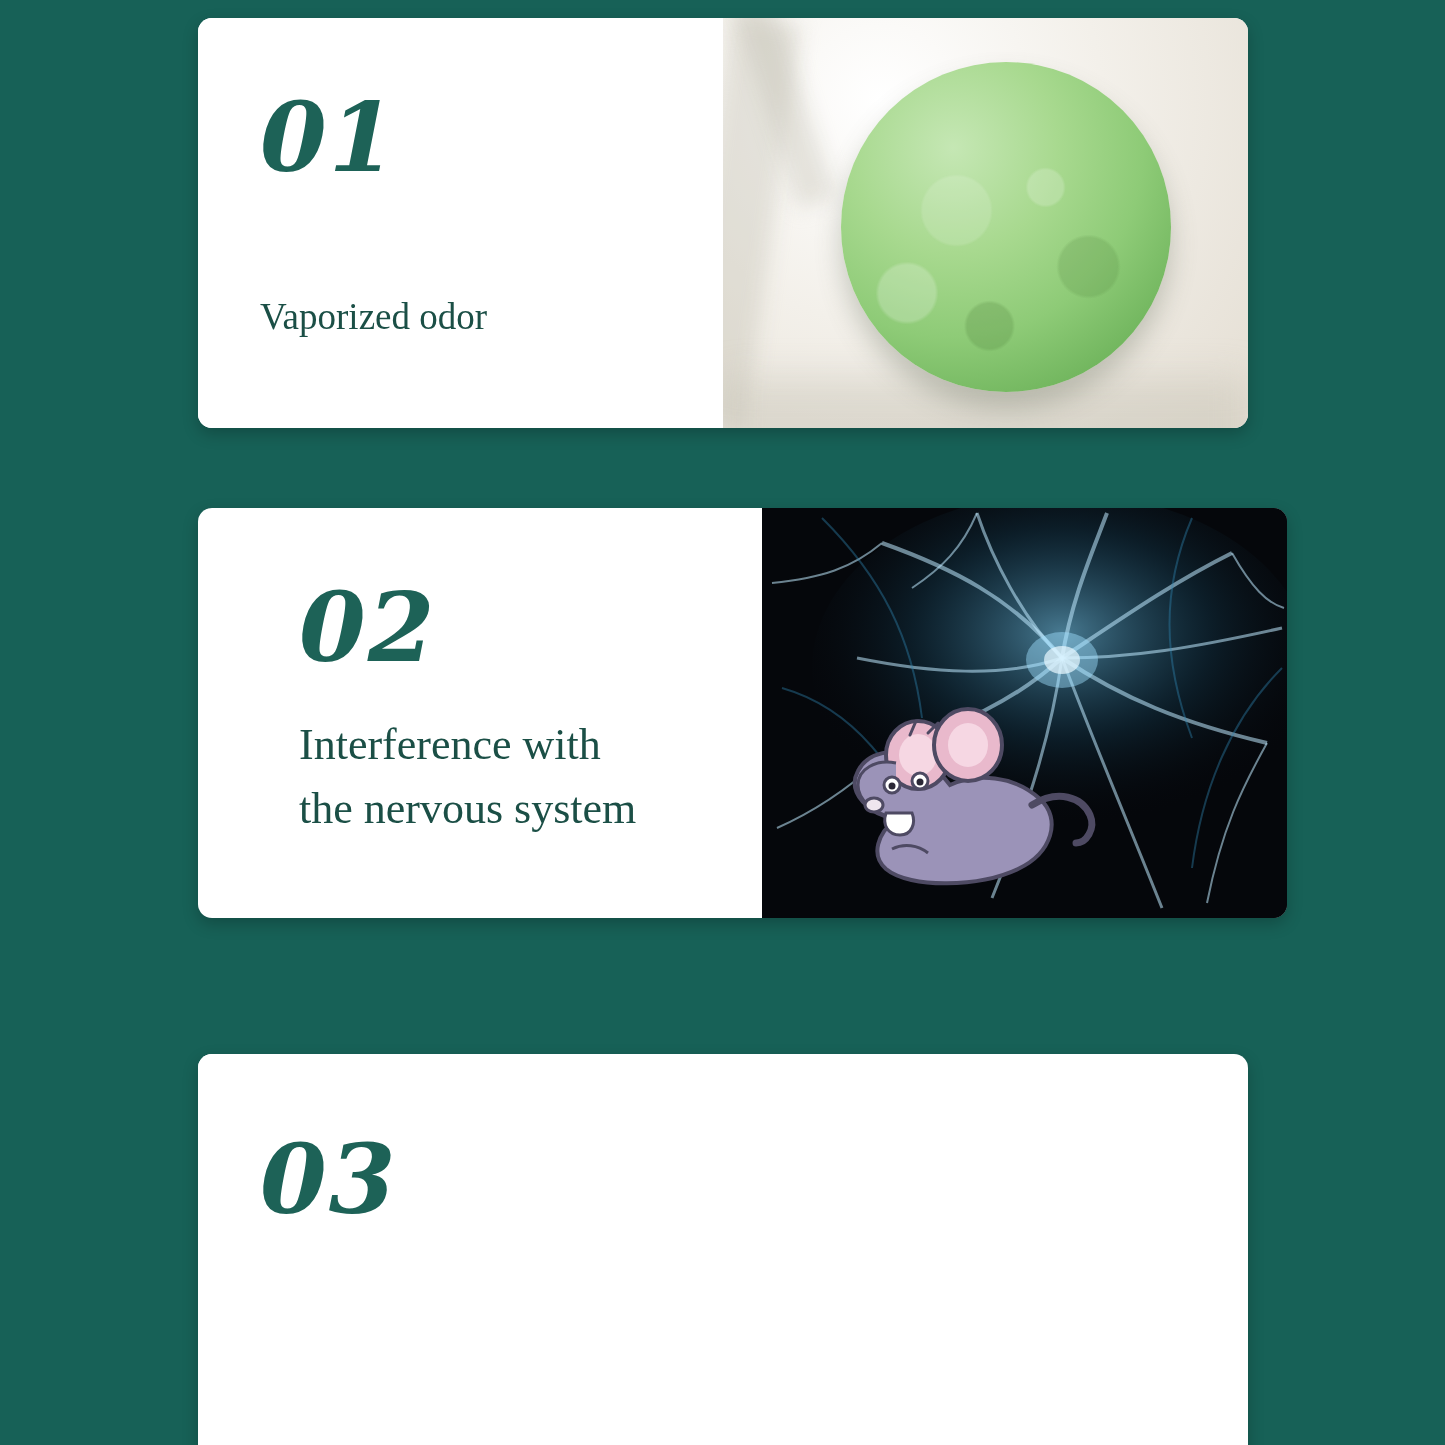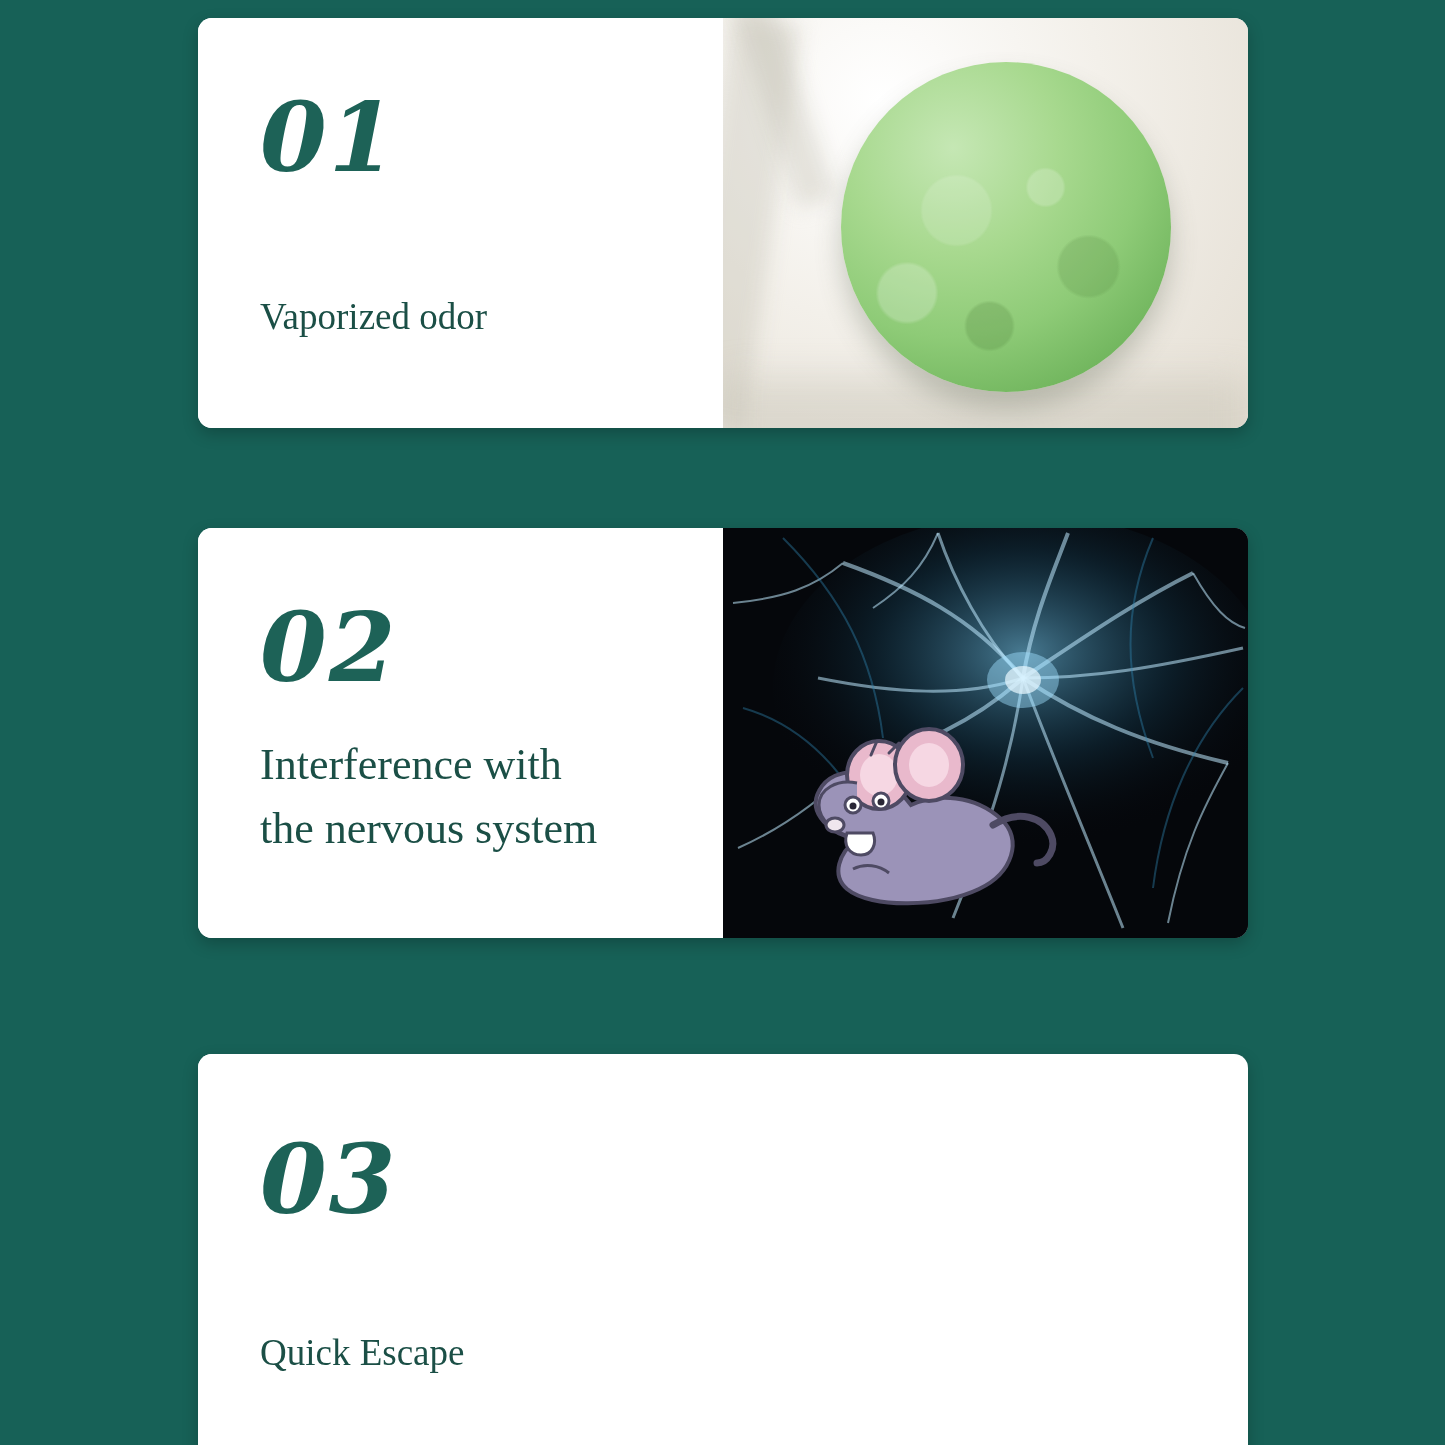--- a/index.html
+++ b/index.html
@@ -23,21 +23,21 @@
     position: absolute;
     left: 198px;
     width: 1050px;
     background: #ffffff;
     border-radius: 14px;
     display: flex;
     overflow: hidden;
     box-shadow: 0 6px 16px rgba(0, 0, 0, 0.22);
   }
   .card-1 { top: 18px;  height: 410px; }
-  .card-2 { top: 528px; height: 410px; }
+  .card-2 { top: 508px; height: 410px; padding-left: 39px; }
   .card-3 { top: 1054px; height: 549px; flex-direction: column; }
 
   .card-text {
     width: 525px;
     flex: 0 0 525px;
     position: relative;
     background: #ffffff;
     box-sizing: border-box;
     border-radius: 10px;
   }
@@ -267,21 +267,20 @@
         <path d="M86 120 C82 132 88 142 100 142 C112 142 116 130 112 120 Z" fill="#ffffff" stroke="#4e4a63" stroke-width="3"></path>
         <path d="M110 42 L116 28 M128 40 L138 30" stroke="#4e4a63" stroke-width="3" stroke-linecap="round"></path>
         <path d="M92 156 C104 150 118 152 128 160" fill="none" stroke="#4e4a63" stroke-width="3"></path>
       </svg>
     </div>
   </div>
 
   <div class="card card-3">
     <div class="card-text">
       <div class="num">03</div>
-      <div class="label">Quick Escape</div>
     </div>
     <div class="card-media m3">
       <div class="room-wall"></div>
       <div class="room-cabinet">
         <div class="room-cab-line" style="top:26%"></div>
         <div class="room-cab-line" style="top:66%"></div>
       </div>
       <div class="room-bag"></div>
       <div class="room-floor"></div>
       <div class="room-door">

